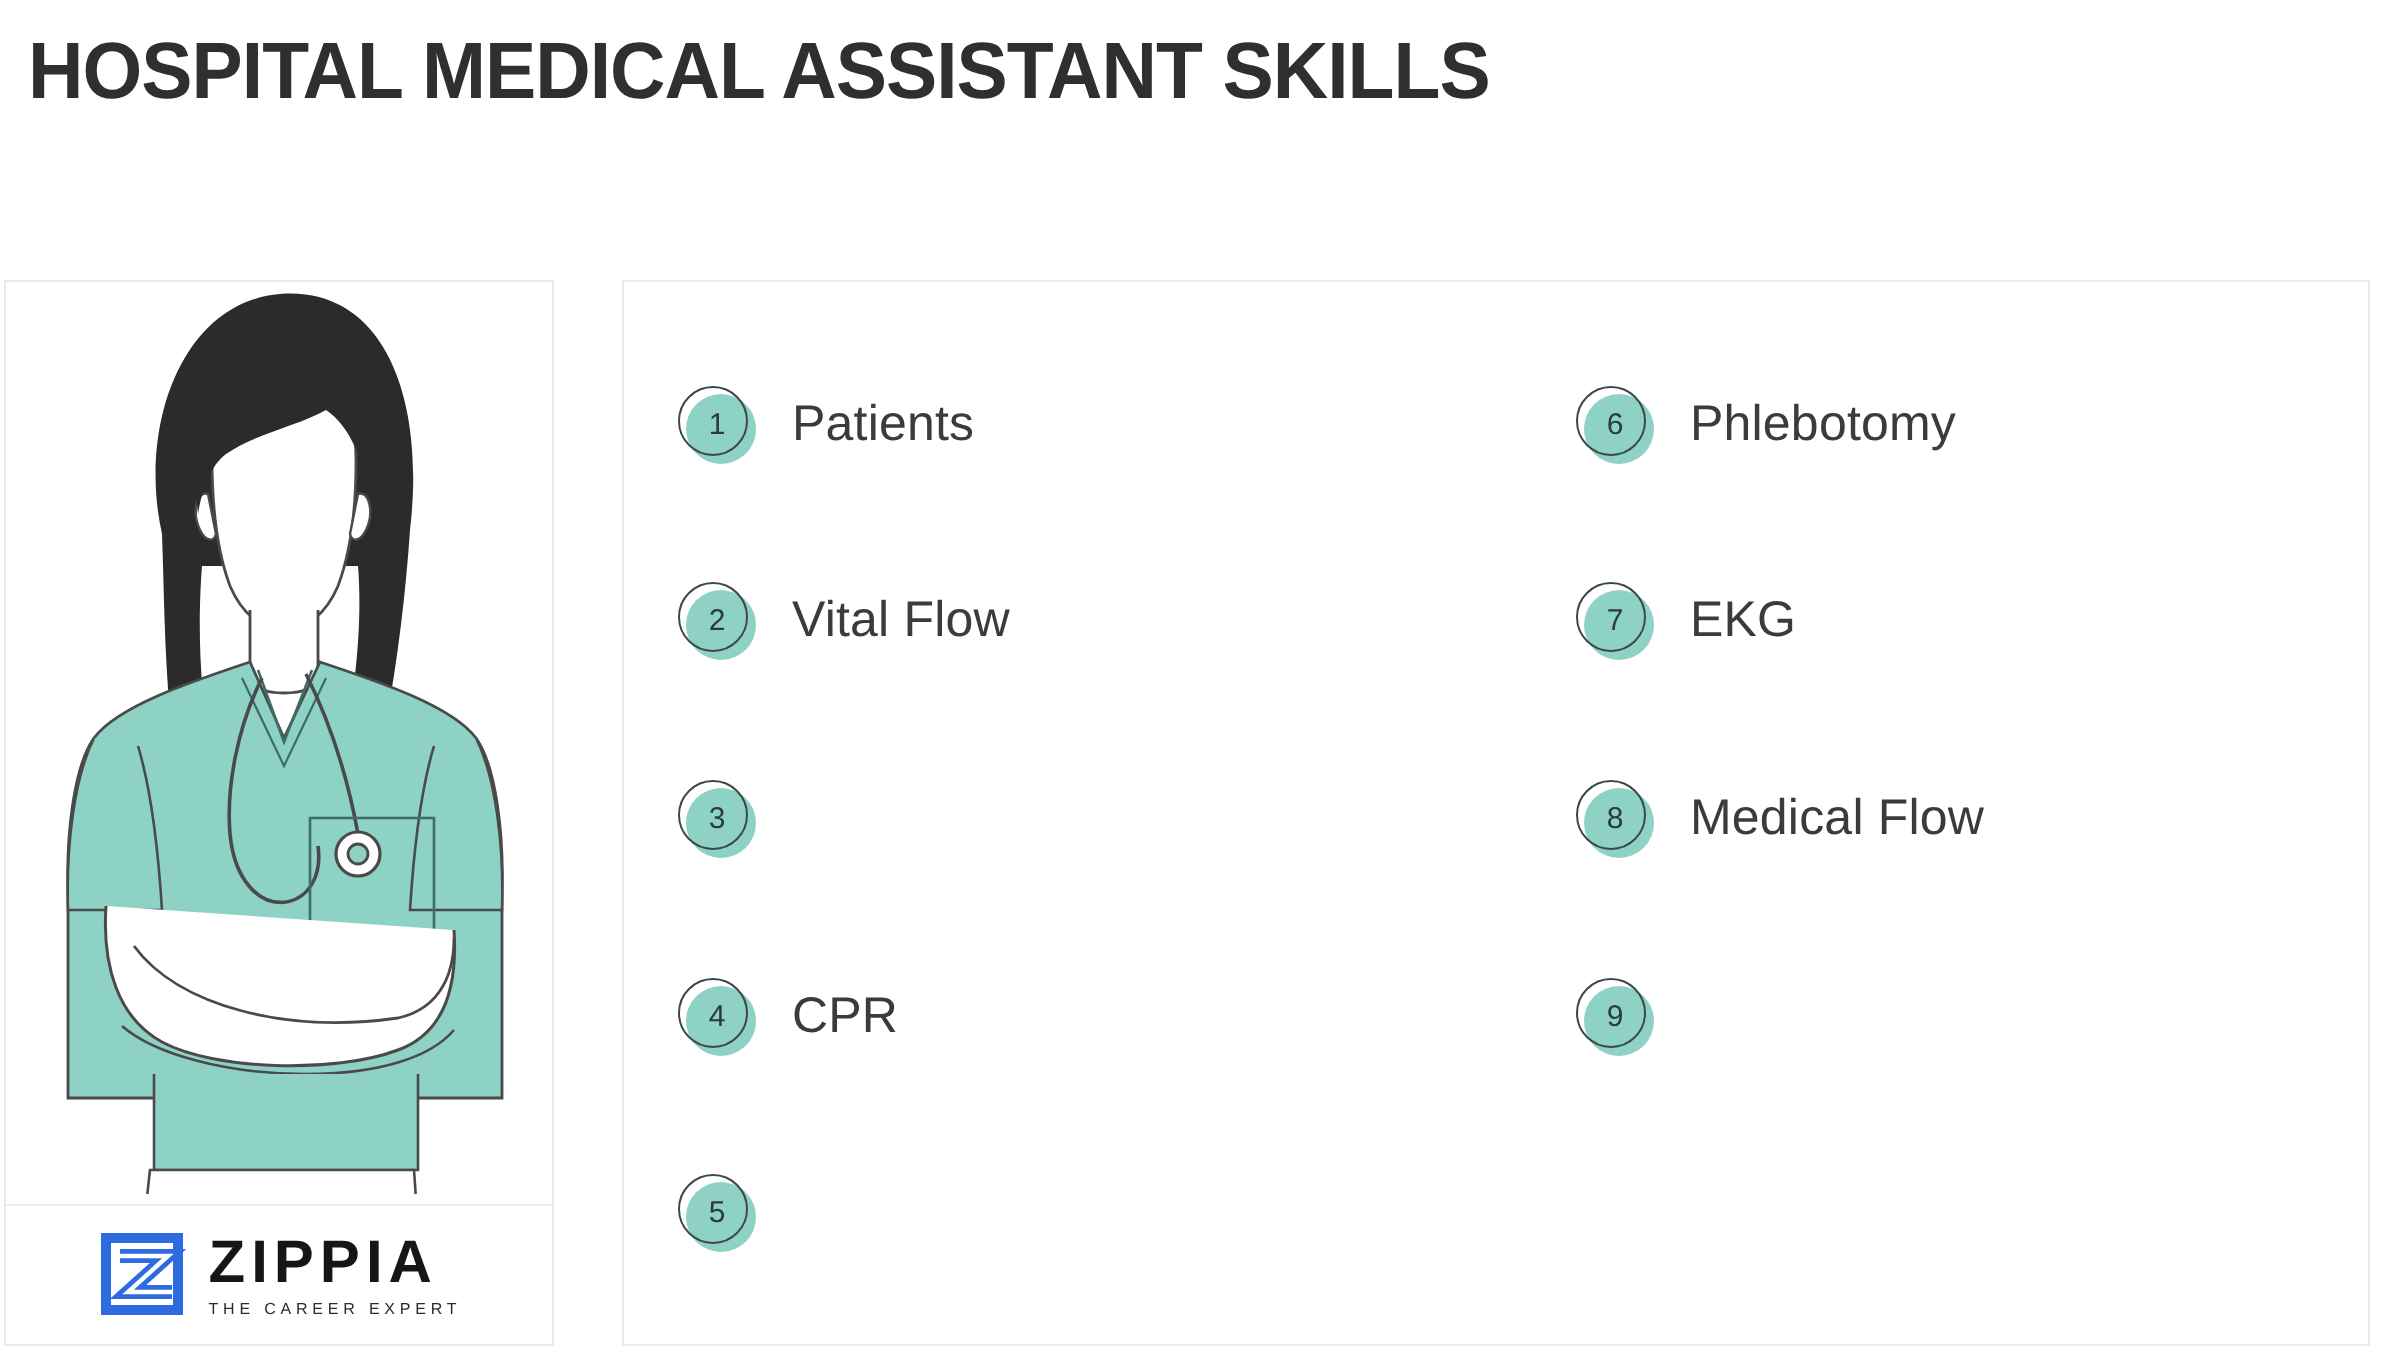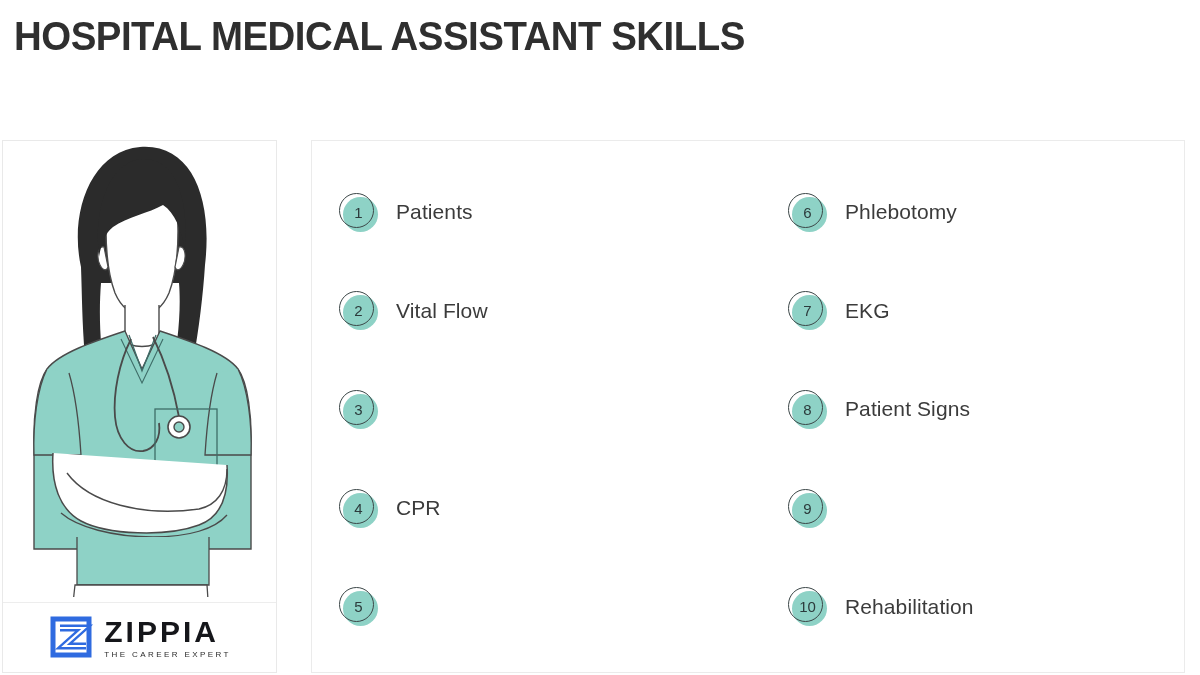--- a/index.html
+++ b/index.html
@@ -161,21 +161,21 @@
     justify-content: center;
   }
   .badge-num {
     font-size: 15px;
     color: #2c3b3c;
     font-family: "Liberation Sans", sans-serif;
     transform: translate(2px, 2px);
     letter-spacing: 0px;
   }
   .skill-label {
-    font-size: 21px;
+    font-size: 25px;
     color: #3b3b3b;
     font-family: "Liberation Sans", sans-serif;
     white-space: nowrap;
     letter-spacing: 0.1px;
   }
 </style>
 </head>
 <body>
 
 <div class="page-title">HOSPITAL MEDICAL ASSISTANT SKILLS</div>
@@ -290,21 +290,21 @@
       </span>
     </div>
 
     <div class="skill-item">
       <span class="badge">
         <span class="badge-fill"></span>
         <span class="badge-ring">
           <span class="badge-num">8</span>
         </span>
       </span>
-      <span class="skill-label">Patient Signs</span>
+      <span class="skill-label">Medical Flow</span>
     </div>
 
     <div class="skill-item">
       <span class="badge">
         <span class="badge-fill"></span>
         <span class="badge-ring">
           <span class="badge-num">4</span>
         </span>
       </span>
       <span class="skill-label">CPR</span>
@@ -321,24 +321,15 @@
 
     <div class="skill-item">
       <span class="badge">
         <span class="badge-fill"></span>
         <span class="badge-ring">
           <span class="badge-num">5</span>
         </span>
       </span>
     </div>
 
-    <div class="skill-item">
-      <span class="badge">
-        <span class="badge-fill"></span>
-        <span class="badge-ring">
-          <span class="badge-num">10</span>
-        </span>
-      </span>
-      <span class="skill-label">Rehabilitation</span>
-    </div>
 
   </div>
 </div>
 
 </body></html>

